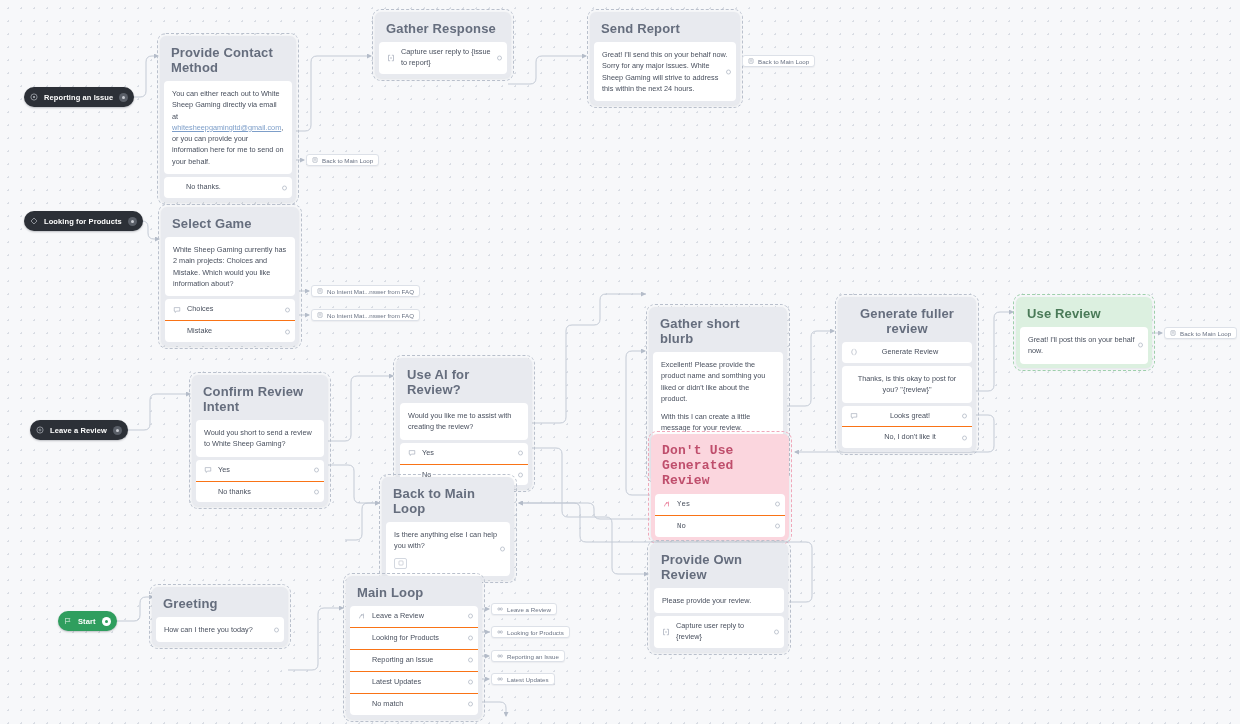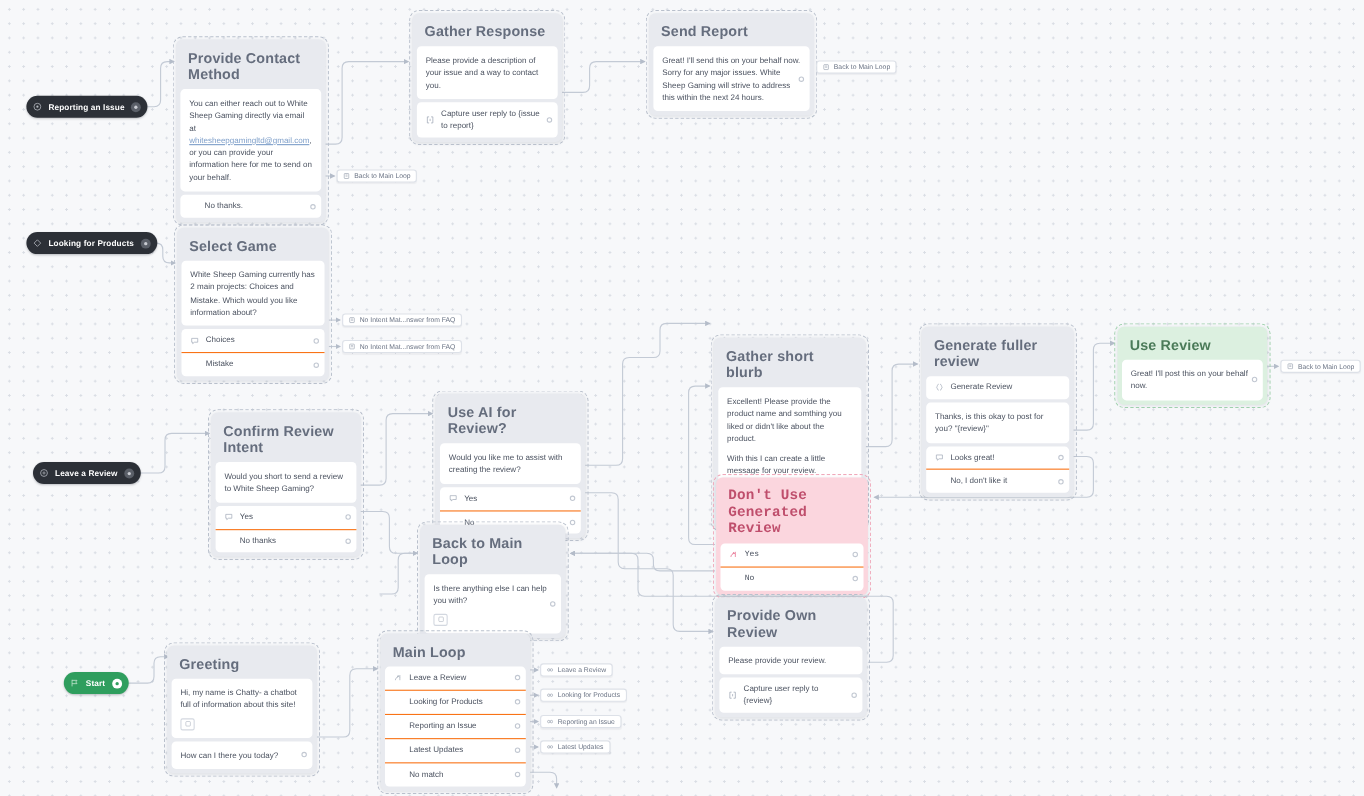--- a/index.html
+++ b/index.html
@@ -261,23 +261,20 @@
     <div class="opt-card">
       <div class="opt indent">
         <span class="olabel">No thanks.</span>
         <span class="port"></span>
       </div>
     </div>
   </div>
 
   <div class="block sel" style="left:375px; top:12px; width:136px;">
     <div class="block-title">Gather Response</div>
-    <div class="card">
-      <p>Please provide a description of your issue and a way to contact you.</p>
-    </div>
     <div class="opt-card">
       <div class="opt">
         <span class="oicon">
           <svg class="ic" width="8" height="8" viewBox="0 0 16 16">
               <path d="M5.5 2.5 L3 2.5 L3 13.5 L5.5 13.5 M10.5 2.5 L13 2.5 L13 13.5 L10.5 13.5" fill="none" stroke="#9aa3b2" stroke-width="1.3" stroke-linecap="round"></path>
               <path d="M8 6 v4" stroke="#9aa3b2" stroke-width="1.3"></path>
             </svg>
         </span>
         <span class="olabel">Capture user reply to {issue to report}</span>
         <span class="port"></span>
@@ -385,21 +382,21 @@
               <path d="M5.5 2.5 L3 2.5 L3 13.5 L5.5 13.5 M10.5 2.5 L13 2.5 L13 13.5 L10.5 13.5" fill="none" stroke="#9aa3b2" stroke-width="1.3" stroke-linecap="round"></path>
               <path d="M8 6 v4" stroke="#9aa3b2" stroke-width="1.3"></path>
             </svg>
         </span>
         <span class="olabel">Capture user reply to {last_utterance}</span>
         <span class="port"></span>
       </div>
     </div>
   </div>
 
-  <div class="block sel" style="left:838px; top:297px; width:138px;">
+  <div class="block sel" style="left:838px; top:297px; width:138px;text-align:center;">
     <div class="block-title">Generate fuller review</div>
     <div class="opt-card" style="margin-bottom:3px;">
       <div class="opt">
         <span class="oicon">
           <svg class="ic" width="8" height="8" viewBox="0 0 16 16">
               <path d="M6 2.5 C4 2.5 4.6 7 2.8 8 C4.6 9 4 13.5 6 13.5 M10 2.5 C12 2.5 11.4 7 13.2 8 C11.4 9 12 13.5 10 13.5" fill="none" stroke="#9aa3b2" stroke-width="1.2" stroke-linecap="round"></path>
             </svg>
         </span>
         <span class="olabel">Generate Review</span>
       </div>
@@ -465,28 +462,20 @@
             </svg>
         </span>
         <span class="olabel">Capture user reply to {review}</span>
         <span class="port"></span>
       </div>
     </div>
   </div>
 
   <div class="block sel" style="left:152px; top:587px; width:136px;">
     <div class="block-title">Greeting</div>
-    <div class="card">
-      <p>Hi, my name is Chatty- a chatbot full of information about this site!</p>
-      <div class="btnbox">
-        <svg class="ic" width="6" height="6" viewBox="0 0 16 16">
-            <rect x="2.5" y="2.5" width="11" height="11" rx="2" fill="none" stroke="#aab1bd" stroke-width="1.4"></rect>
-          </svg>
-      </div>
-    </div>
     <div class="card msg-card">
       <p>How can I there you today?</p>
       <span class="port"></span>
     </div>
   </div>
 
   <div class="block sel" style="left:346px; top:576px; width:136px;">
     <div class="block-title">Main Loop</div>
     <div class="opt-card">
       <div class="opt">

